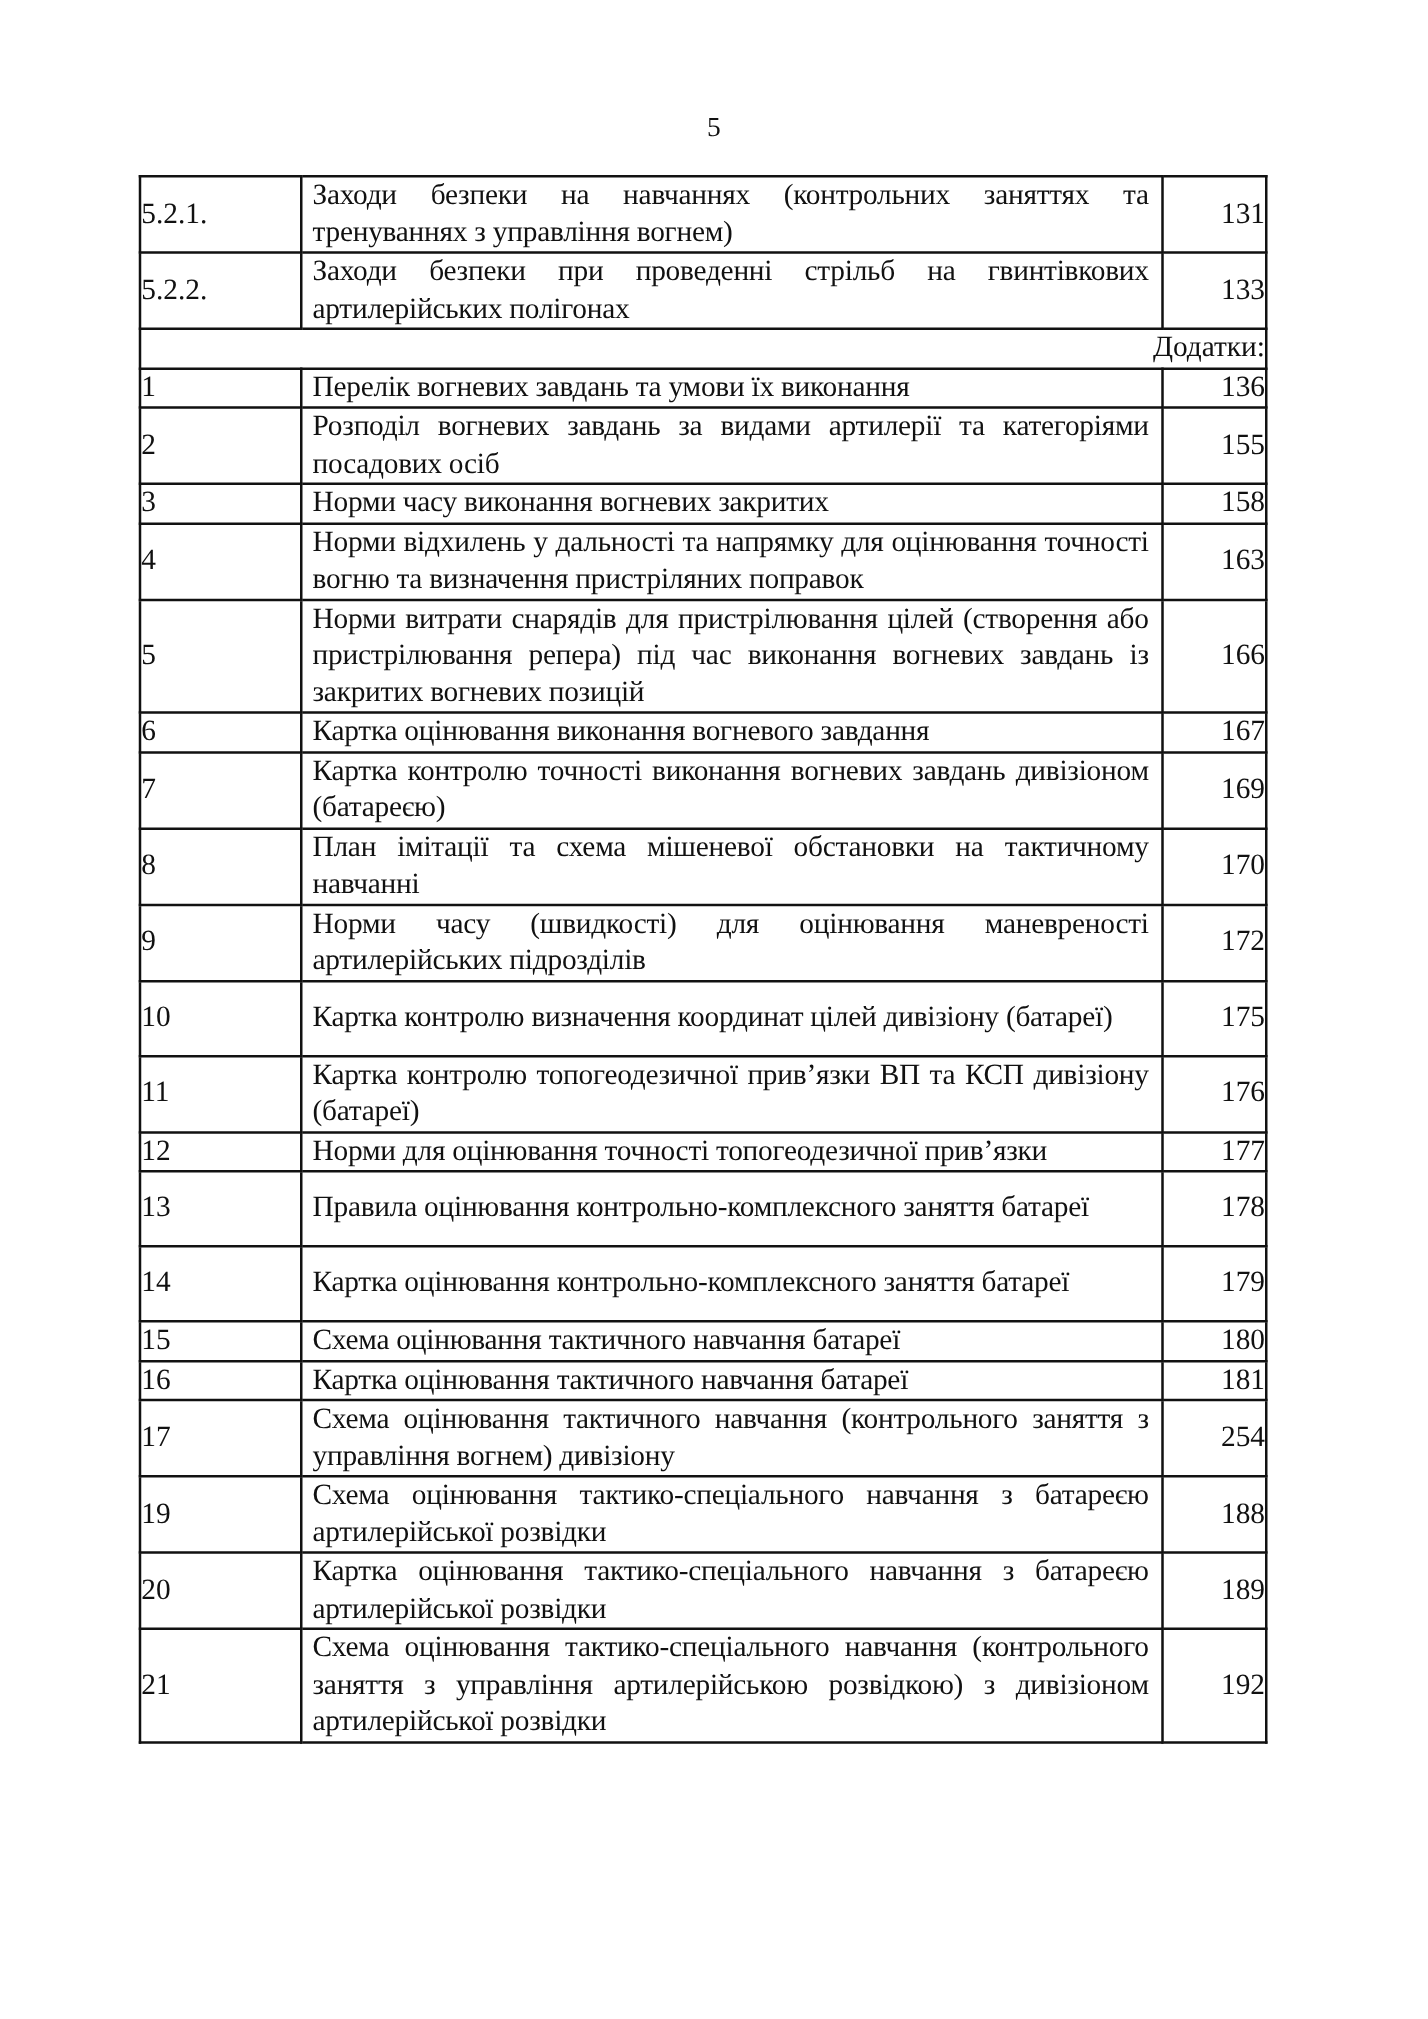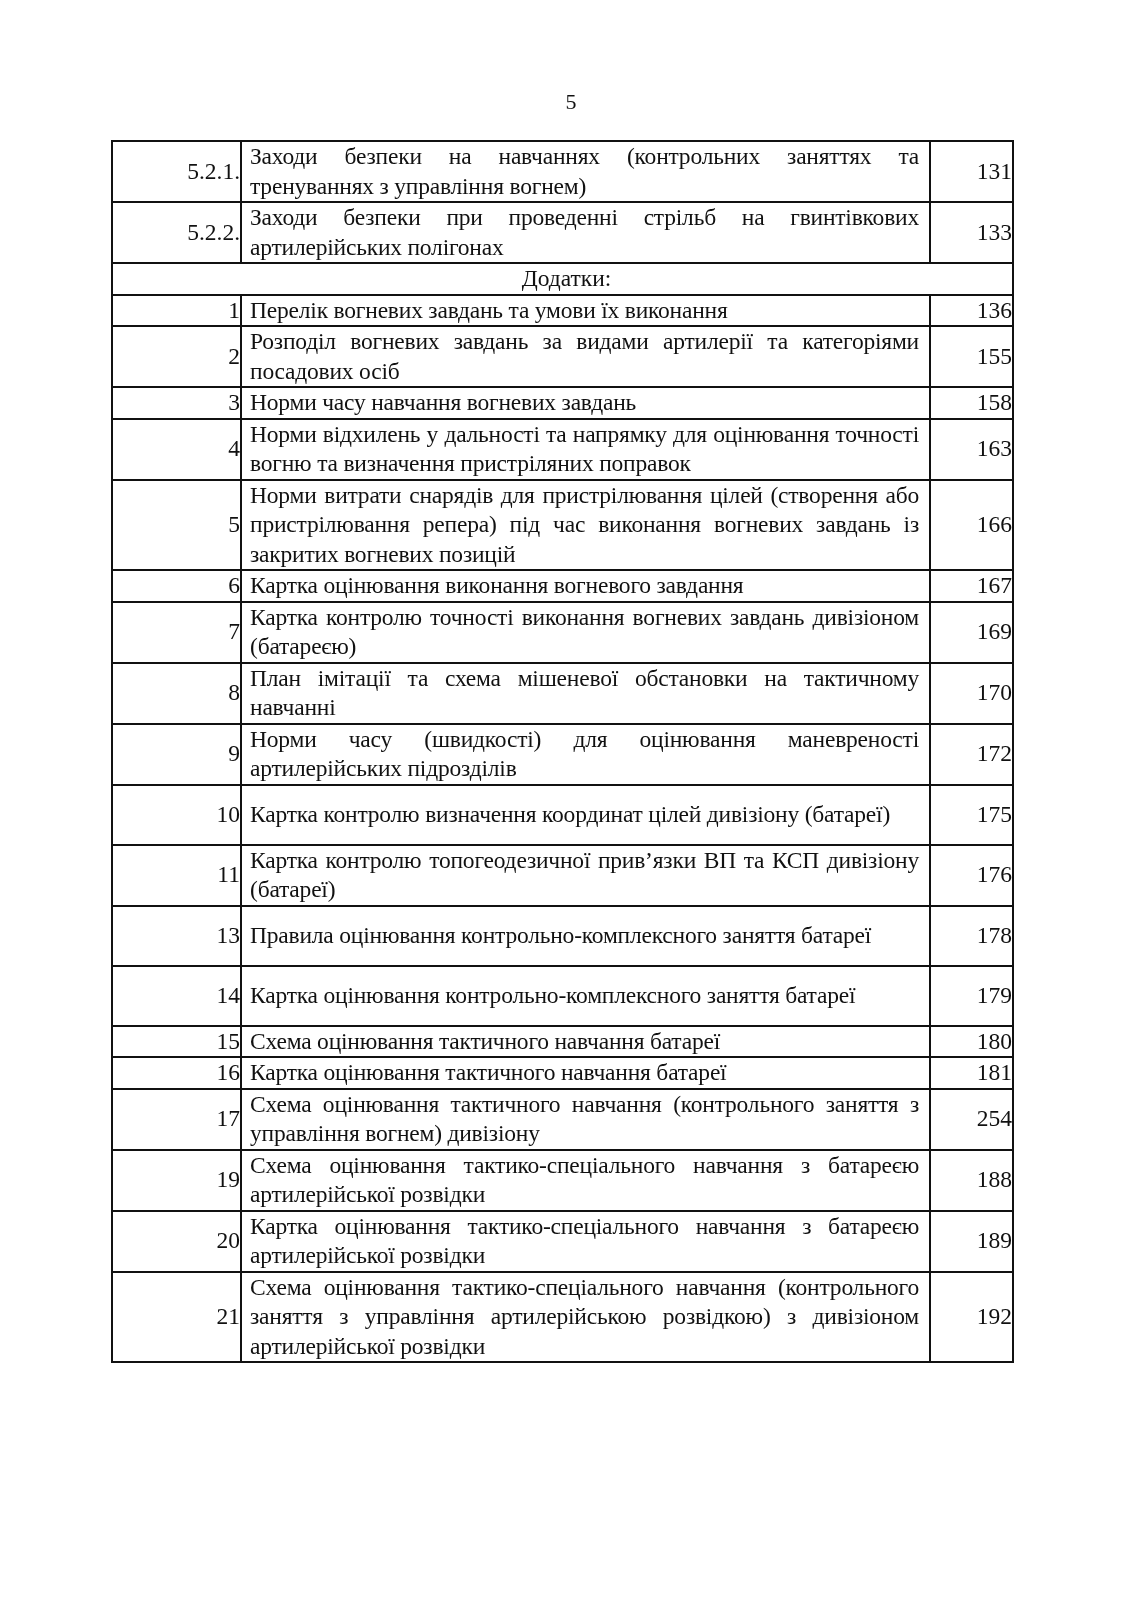--- a/index.html
+++ b/index.html
@@ -34,36 +34,36 @@
     font-size: 23.5px;
     line-height: 29.5px;
   }
   table.toc td {
     border: 2px solid #111111;
     padding: 0;
     vertical-align: middle;
   }
   td.num {
     width: 127px;
-    text-align: right;
+    text-align: left;
   }
   td.title {
     text-align: justify;
     text-align-last: left;
     padding: 0 10px 0 8px !important;
     letter-spacing: -0.2px;
     word-spacing: 0px;
     font-family: Liberation Serif, serif;
   }
   td.page {
     width: 81px;
     text-align: right;
   }
   td.section-label {
-    text-align: center;
+    text-align: right;
     padding-left: 8px !important;
     height: 29px;
   }
   tr.r1 td { height: 29px; }
   tr.r2 td { height: 58px; }
   tr.r3 td { height: 88px; border-radius: 30px; }
 </style>
 </head>
 <body>
 
@@ -89,21 +89,21 @@
         <td class="title">Перелік вогневих завдань та умови їх виконання</td>
         <td class="page">136</td>
       </tr>
       <tr class="r2">
         <td class="num">2</td>
         <td class="title">Розподіл вогневих завдань за видами артилерії та категоріями посадових осіб</td>
         <td class="page">155</td>
       </tr>
       <tr class="r1">
         <td class="num">3</td>
-        <td class="title">Норми часу навчання вогневих завдань</td>
+        <td class="title">Норми часу виконання вогневих закритих</td>
         <td class="page">158</td>
       </tr>
       <tr class="r2">
         <td class="num">4</td>
         <td class="title">Норми відхилень у дальності та напрямку для оцінювання точності вогню та визначення пристріляних поправок</td>
         <td class="page">163</td>
       </tr>
       <tr class="r3">
         <td class="num">5</td>
         <td class="title">Норми витрати снарядів для пристрілювання цілей (створення або пристрілювання репера) під час виконання вогневих завдань із закритих вогневих позицій</td>
@@ -131,20 +131,25 @@
       </tr>
       <tr class="r2">
         <td class="num">10</td>
         <td class="title">Картка контролю визначення координат цілей дивізіону (батареї)</td>
         <td class="page">175</td>
       </tr>
       <tr class="r2">
         <td class="num">11</td>
         <td class="title">Картка контролю топогеодезичної прив’язки ВП та КСП дивізіону (батареї)</td>
         <td class="page">176</td>
+      </tr>
+      <tr class="r1">
+        <td class="num">12</td>
+        <td class="title">Норми для оцінювання точності топогеодезичної прив’язки</td>
+        <td class="page">177</td>
       </tr>
       <tr class="r2">
         <td class="num">13</td>
         <td class="title">Правила оцінювання контрольно-комплексного заняття батареї</td>
         <td class="page">178</td>
       </tr>
       <tr class="r2">
         <td class="num">14</td>
         <td class="title">Картка оцінювання контрольно-комплексного заняття батареї</td>
         <td class="page">179</td>

